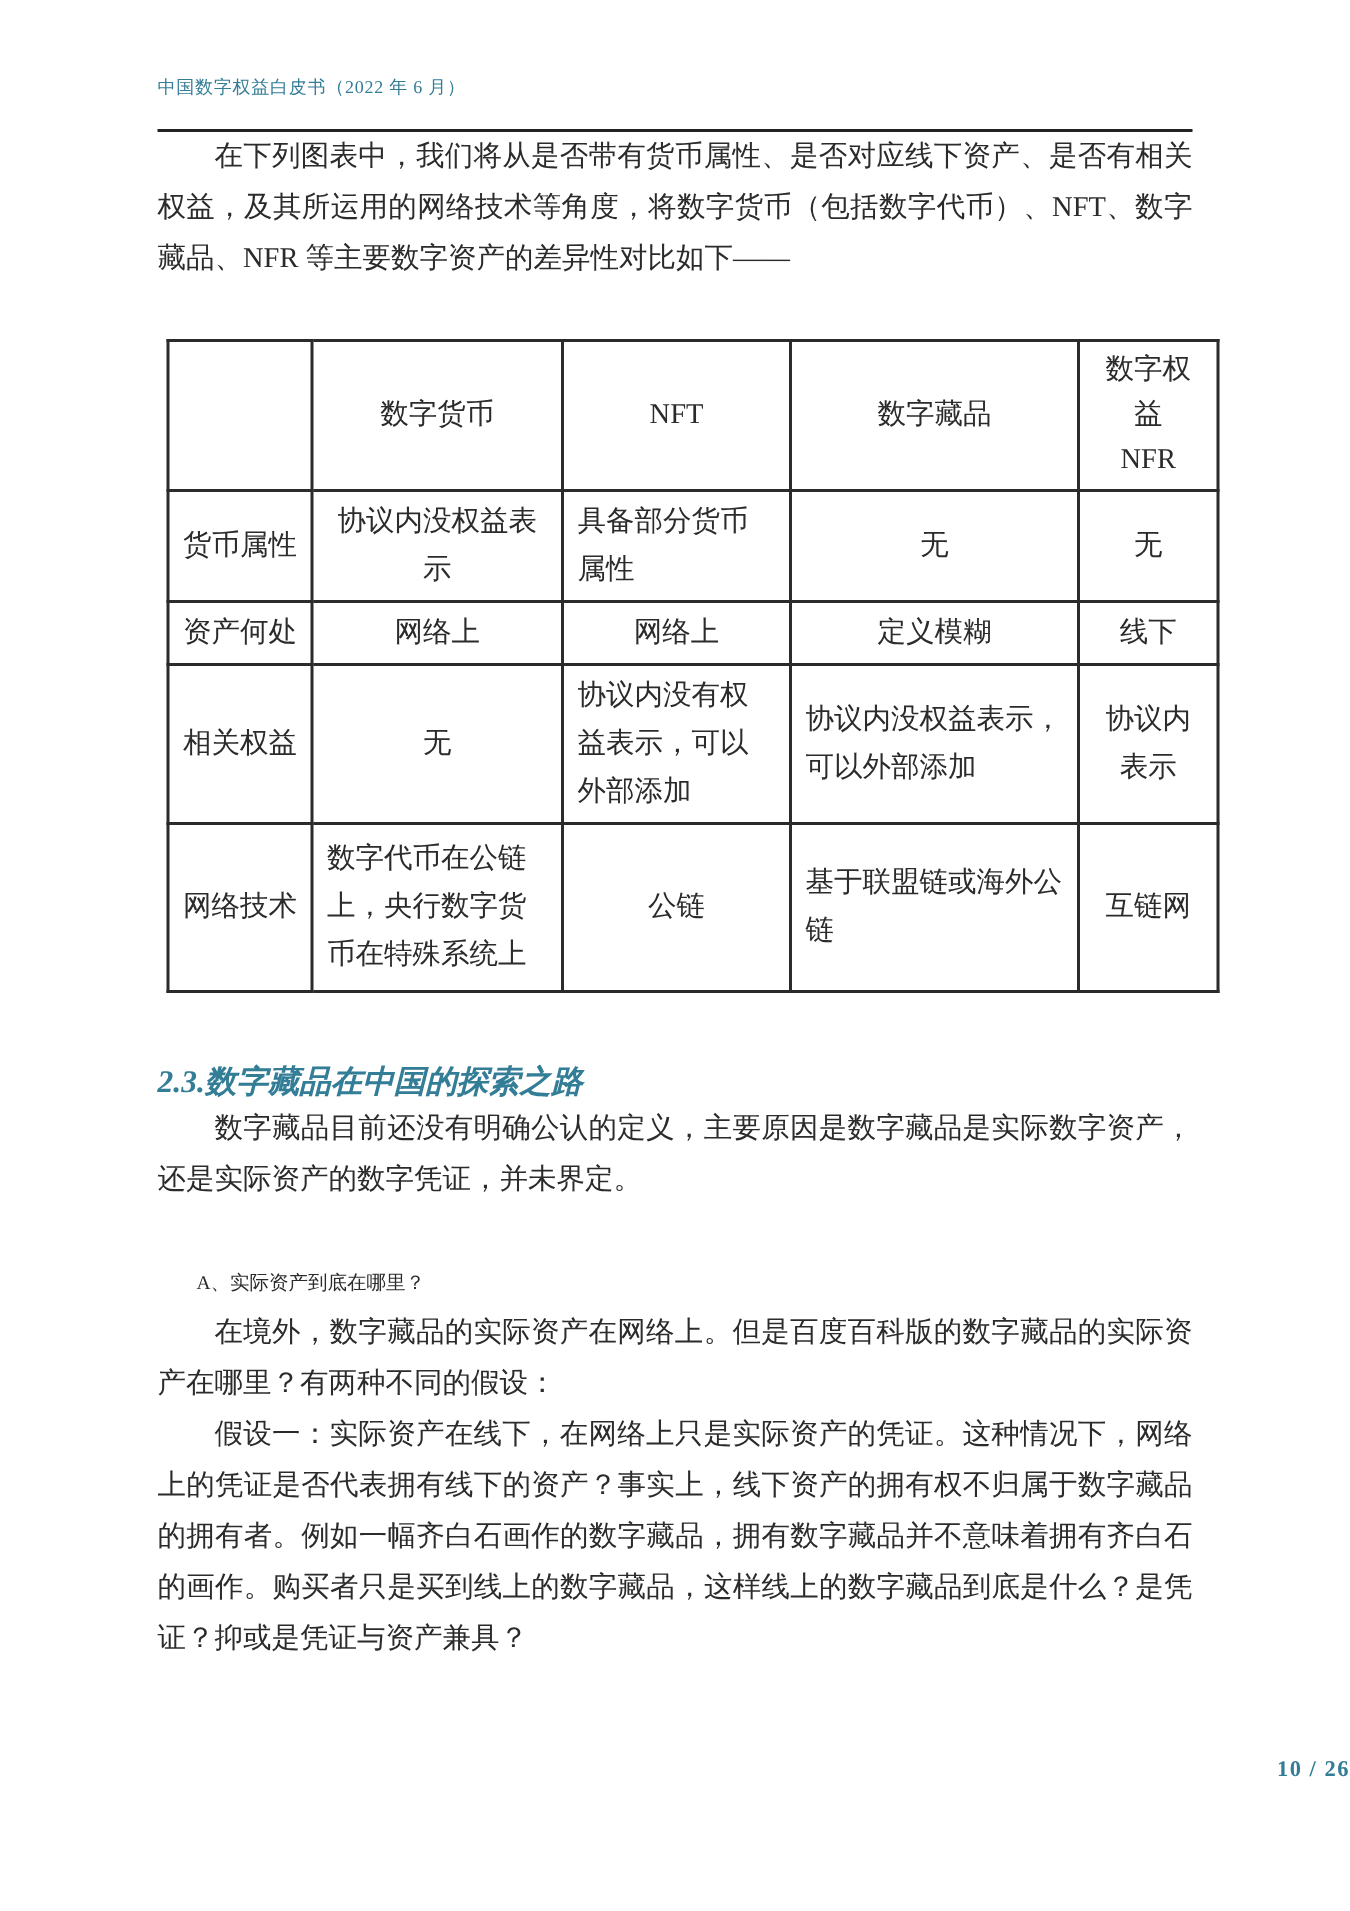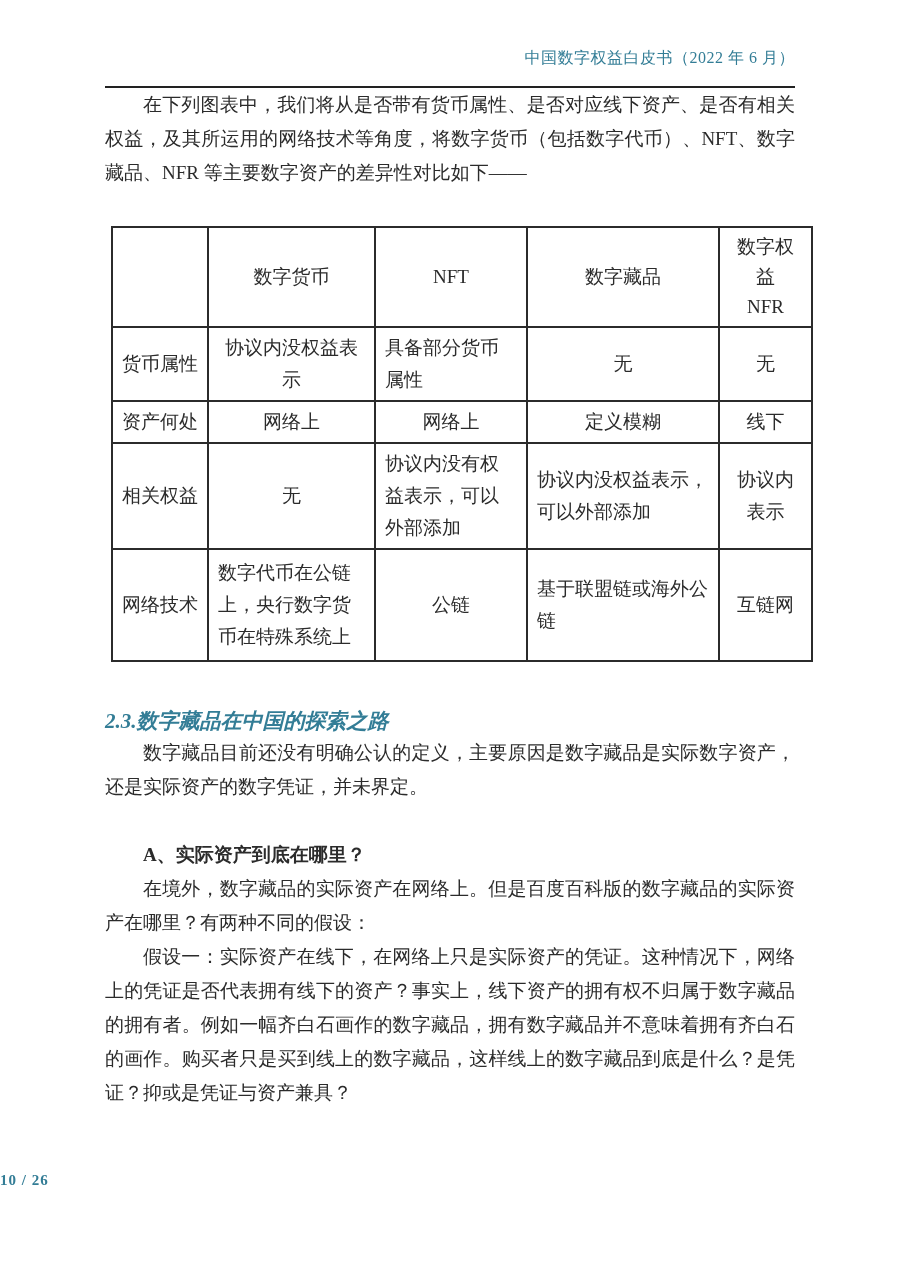--- a/index.html
+++ b/index.html
@@ -10,22 +10,21 @@
     background: #ffffff;
     font-family: "Liberation Serif", "DejaVu Serif", serif;
     color: #2b2b2b;
     overflow: hidden;
     box-sizing: border-box;
     padding: 46px 105px 0 105px;
   }
   .accent { color: #337d96; }
 
   .doc-header {
-    text-align: right;
-    font-size: 16px;
+    font-size: 12px;
     line-height: 24px;
     letter-spacing: 0.5px;
   }
   .header-rule {
     margin-top: 16px;
     height: 2px;
     background: #222222;
     width: 100%;
   }
 
@@ -72,33 +71,33 @@
 
   h2.sec-heading {
     margin: 44px 0 0 0;
     font-size: 21px;
     line-height: 30px;
     font-weight: bold;
   }
   .sec-par   { margin-top: 26px; }
   h3.sub-heading {
     margin: 34px 0 0 0;
-    font-size: 19px;
+    font-size: 13px;
     line-height: 34px;
-    font-weight: bold;
+    font-weight: normal;
     text-indent: 2em;
   }
   .par2 { margin-top: 4px; }
   .par3 { margin-top: 8px; }
 
   .page-footer {
     position: absolute;
     left: 0; right: 0;
     top: 1172px;
-    text-align: left;
+    text-align: right;
     font-size: 15px;
     font-weight: bold;
     letter-spacing: 1px;
   }
 </style>
 </head>
 <body>
 
 <div class="page">
 

